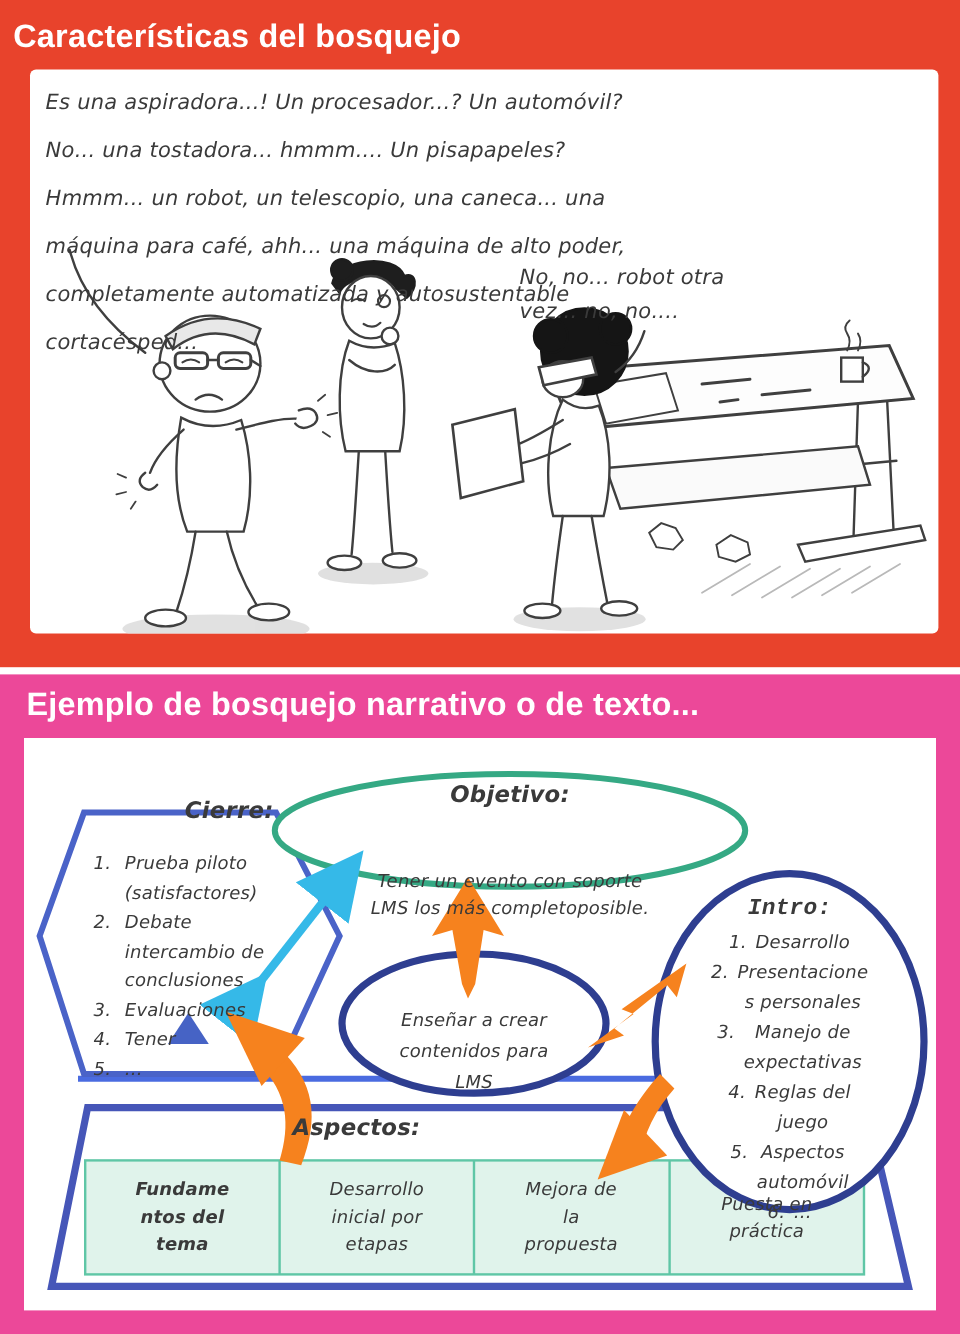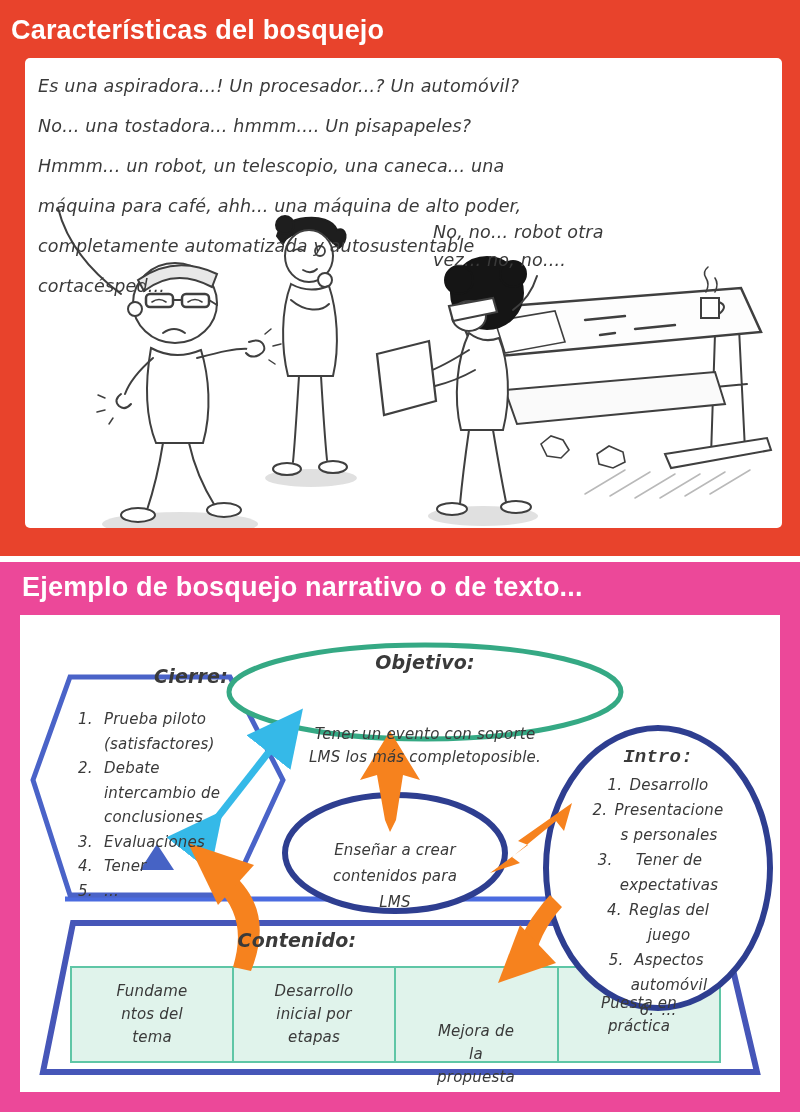--- a/index.html
+++ b/index.html
@@ -237,46 +237,46 @@
             <span class="n">1.</span>
             <span class="t pre">Desarrollo</span>
           </div>
         <div class="num-item">
             <span class="n">2.</span>
             <span class="t pre">Presentacione
 s personales</span>
           </div>
         <div class="num-item">
             <span class="n">3.</span>
-            <span class="t pre">Tener de
+            <span class="t pre">Manejo de
 expectativas</span>
           </div>
         <div class="num-item">
             <span class="n">4.</span>
             <span class="t pre">Reglas del
 juego</span>
           </div>
         <div class="num-item">
             <span class="n">5.</span>
             <span class="t pre">Aspectos
 automóvil</span>
           </div>
         <div class="num-item">
             <span class="n">6.</span>
             <span class="t pre">...</span>
           </div>
       </div>
 
-      <div class="abs shape-title hw" style="left:77px;top:314px;width:400px;">Contenido:</div>
-      <div class="cell hw pre" style="left:51px;">Fundame
+      <div class="abs shape-title hw" style="left:77px;top:314px;width:400px;">Aspectos:</div>
+      <div class="cell hw pre" style="left:51px;font-weight:bold;">Fundame
 ntos del
 tema</div>
       <div class="cell hw pre" style="left:213px;">Desarrollo
 inicial por
 etapas</div>
-      <div class="cell hw pre" style="left:375px;margin-top:40px;">Mejora de
+      <div class="cell hw pre" style="left:375px;">Mejora de
 la
 propuesta</div>
       <div class="cell hw pre" style="left:538px;">Puesta en
 práctica</div>
     </div>
   </div>
 </div>
 
 </body></html>

